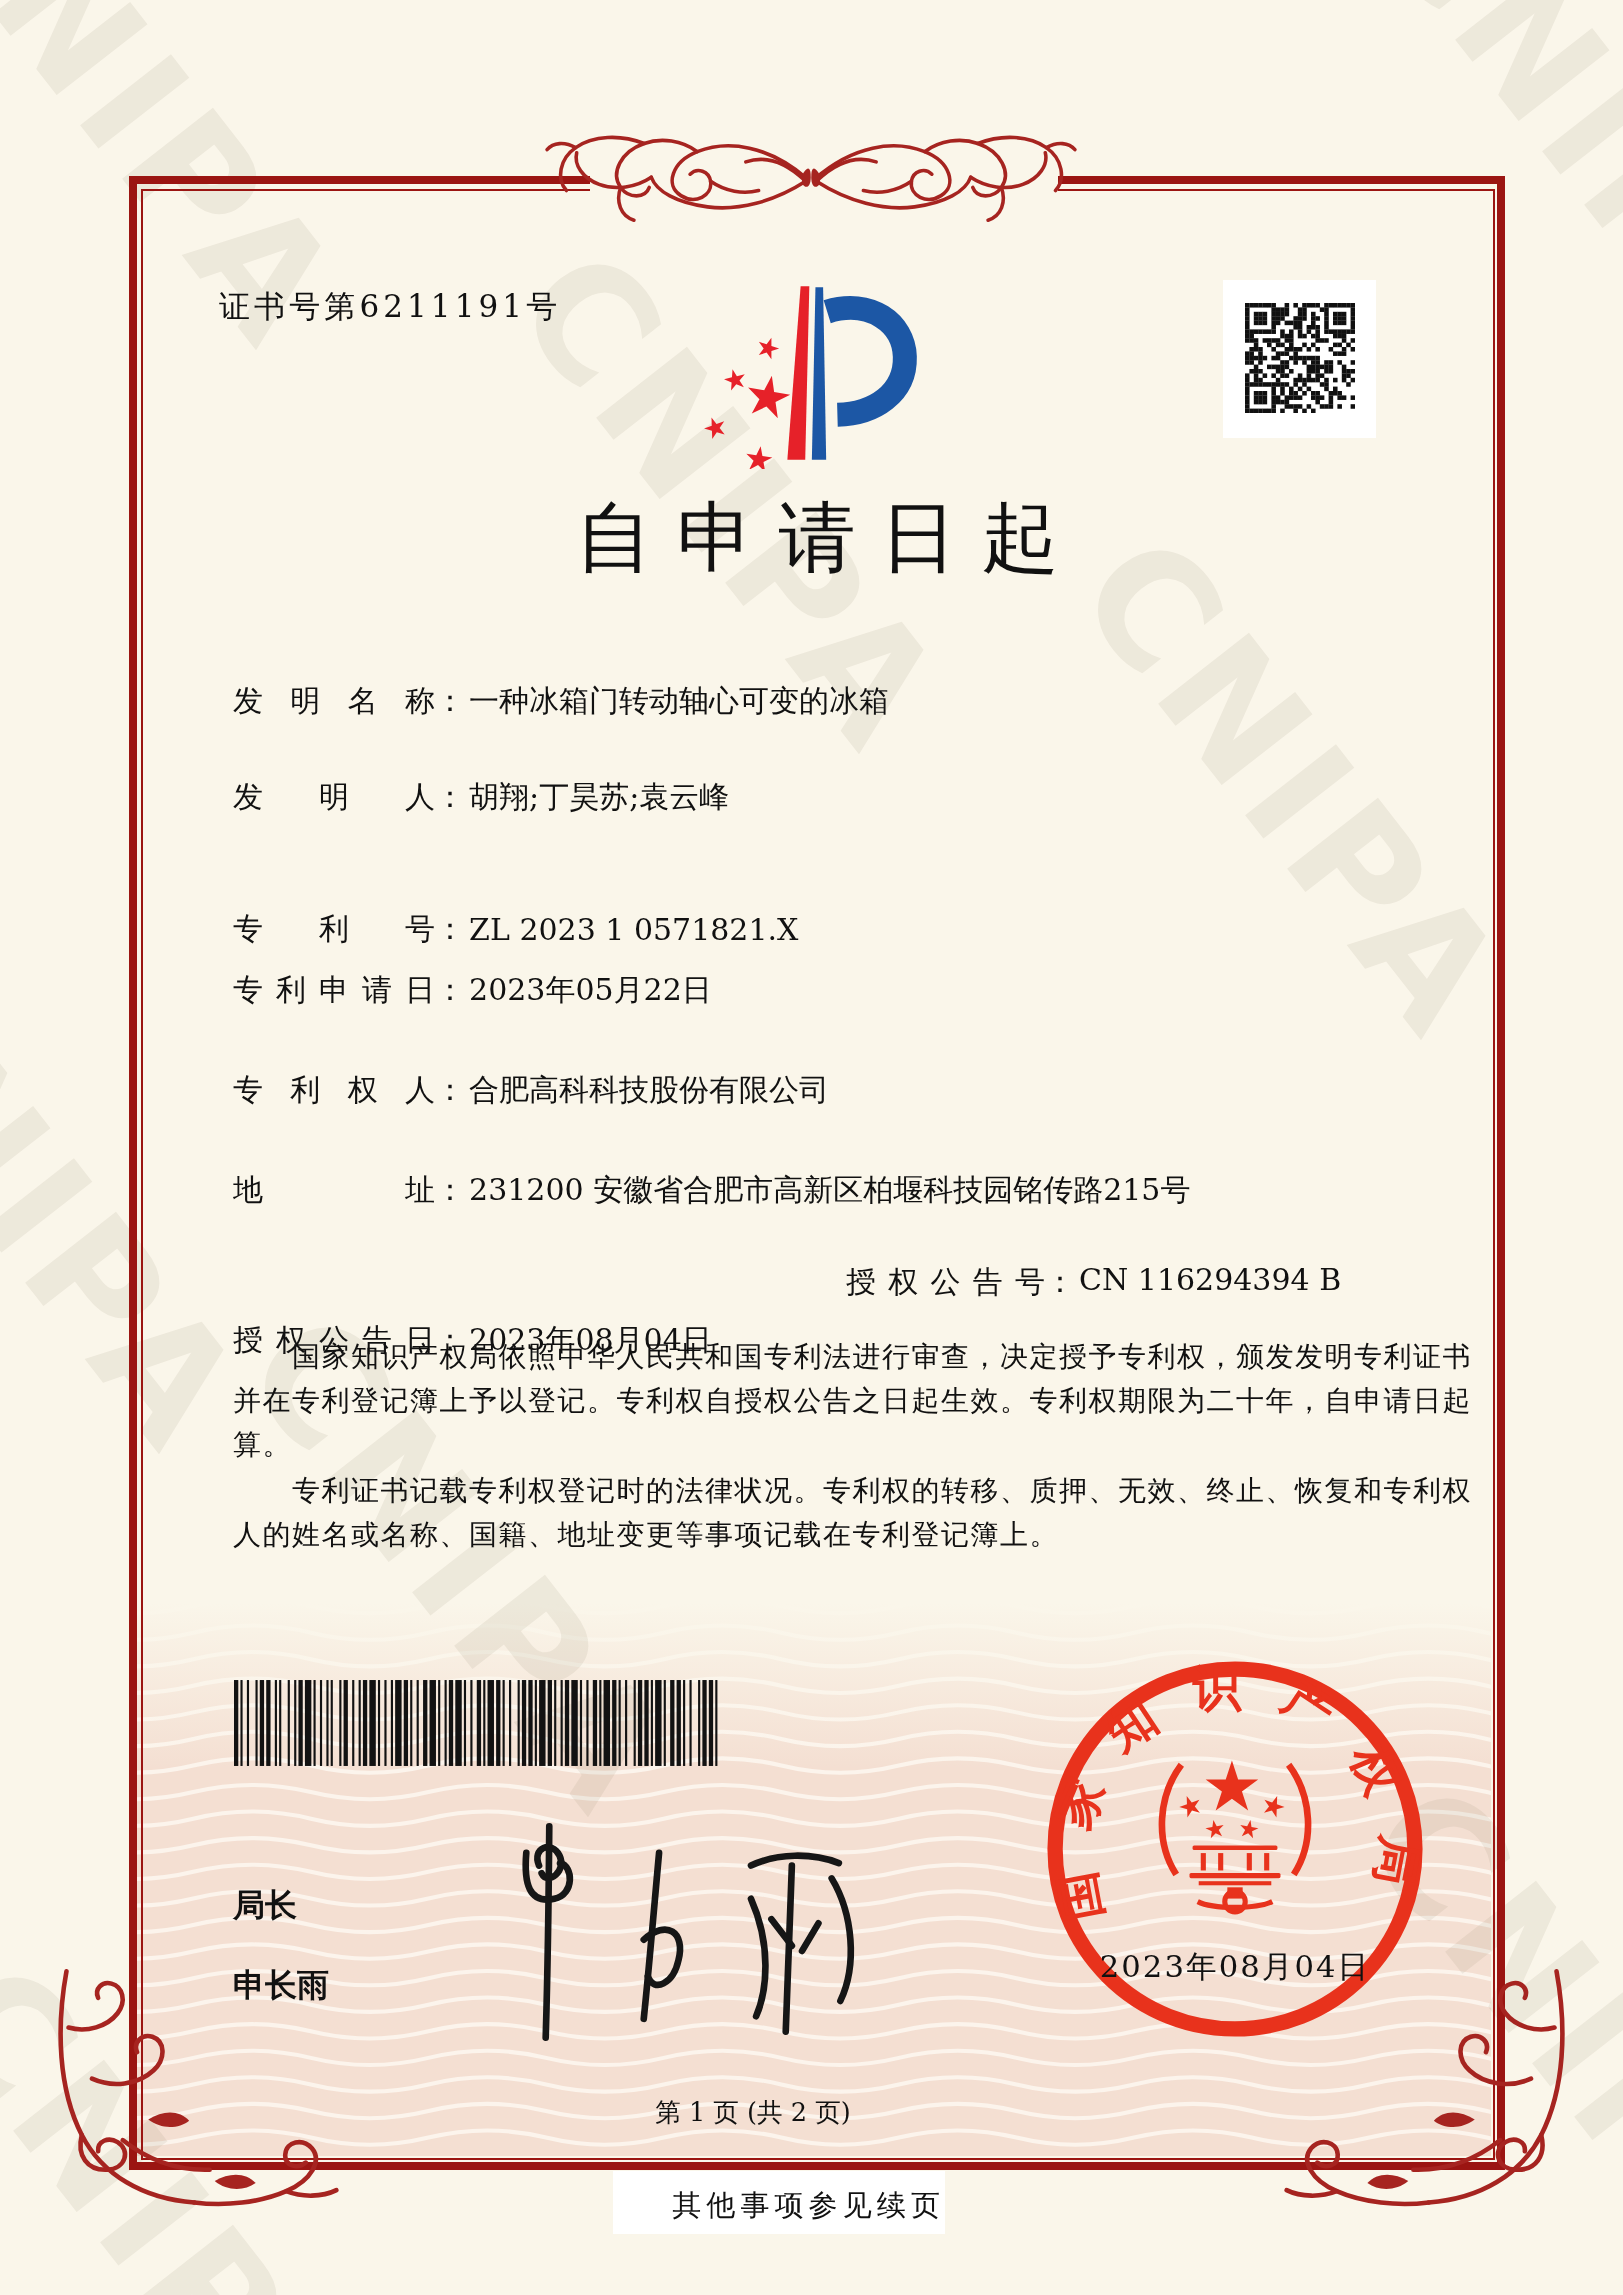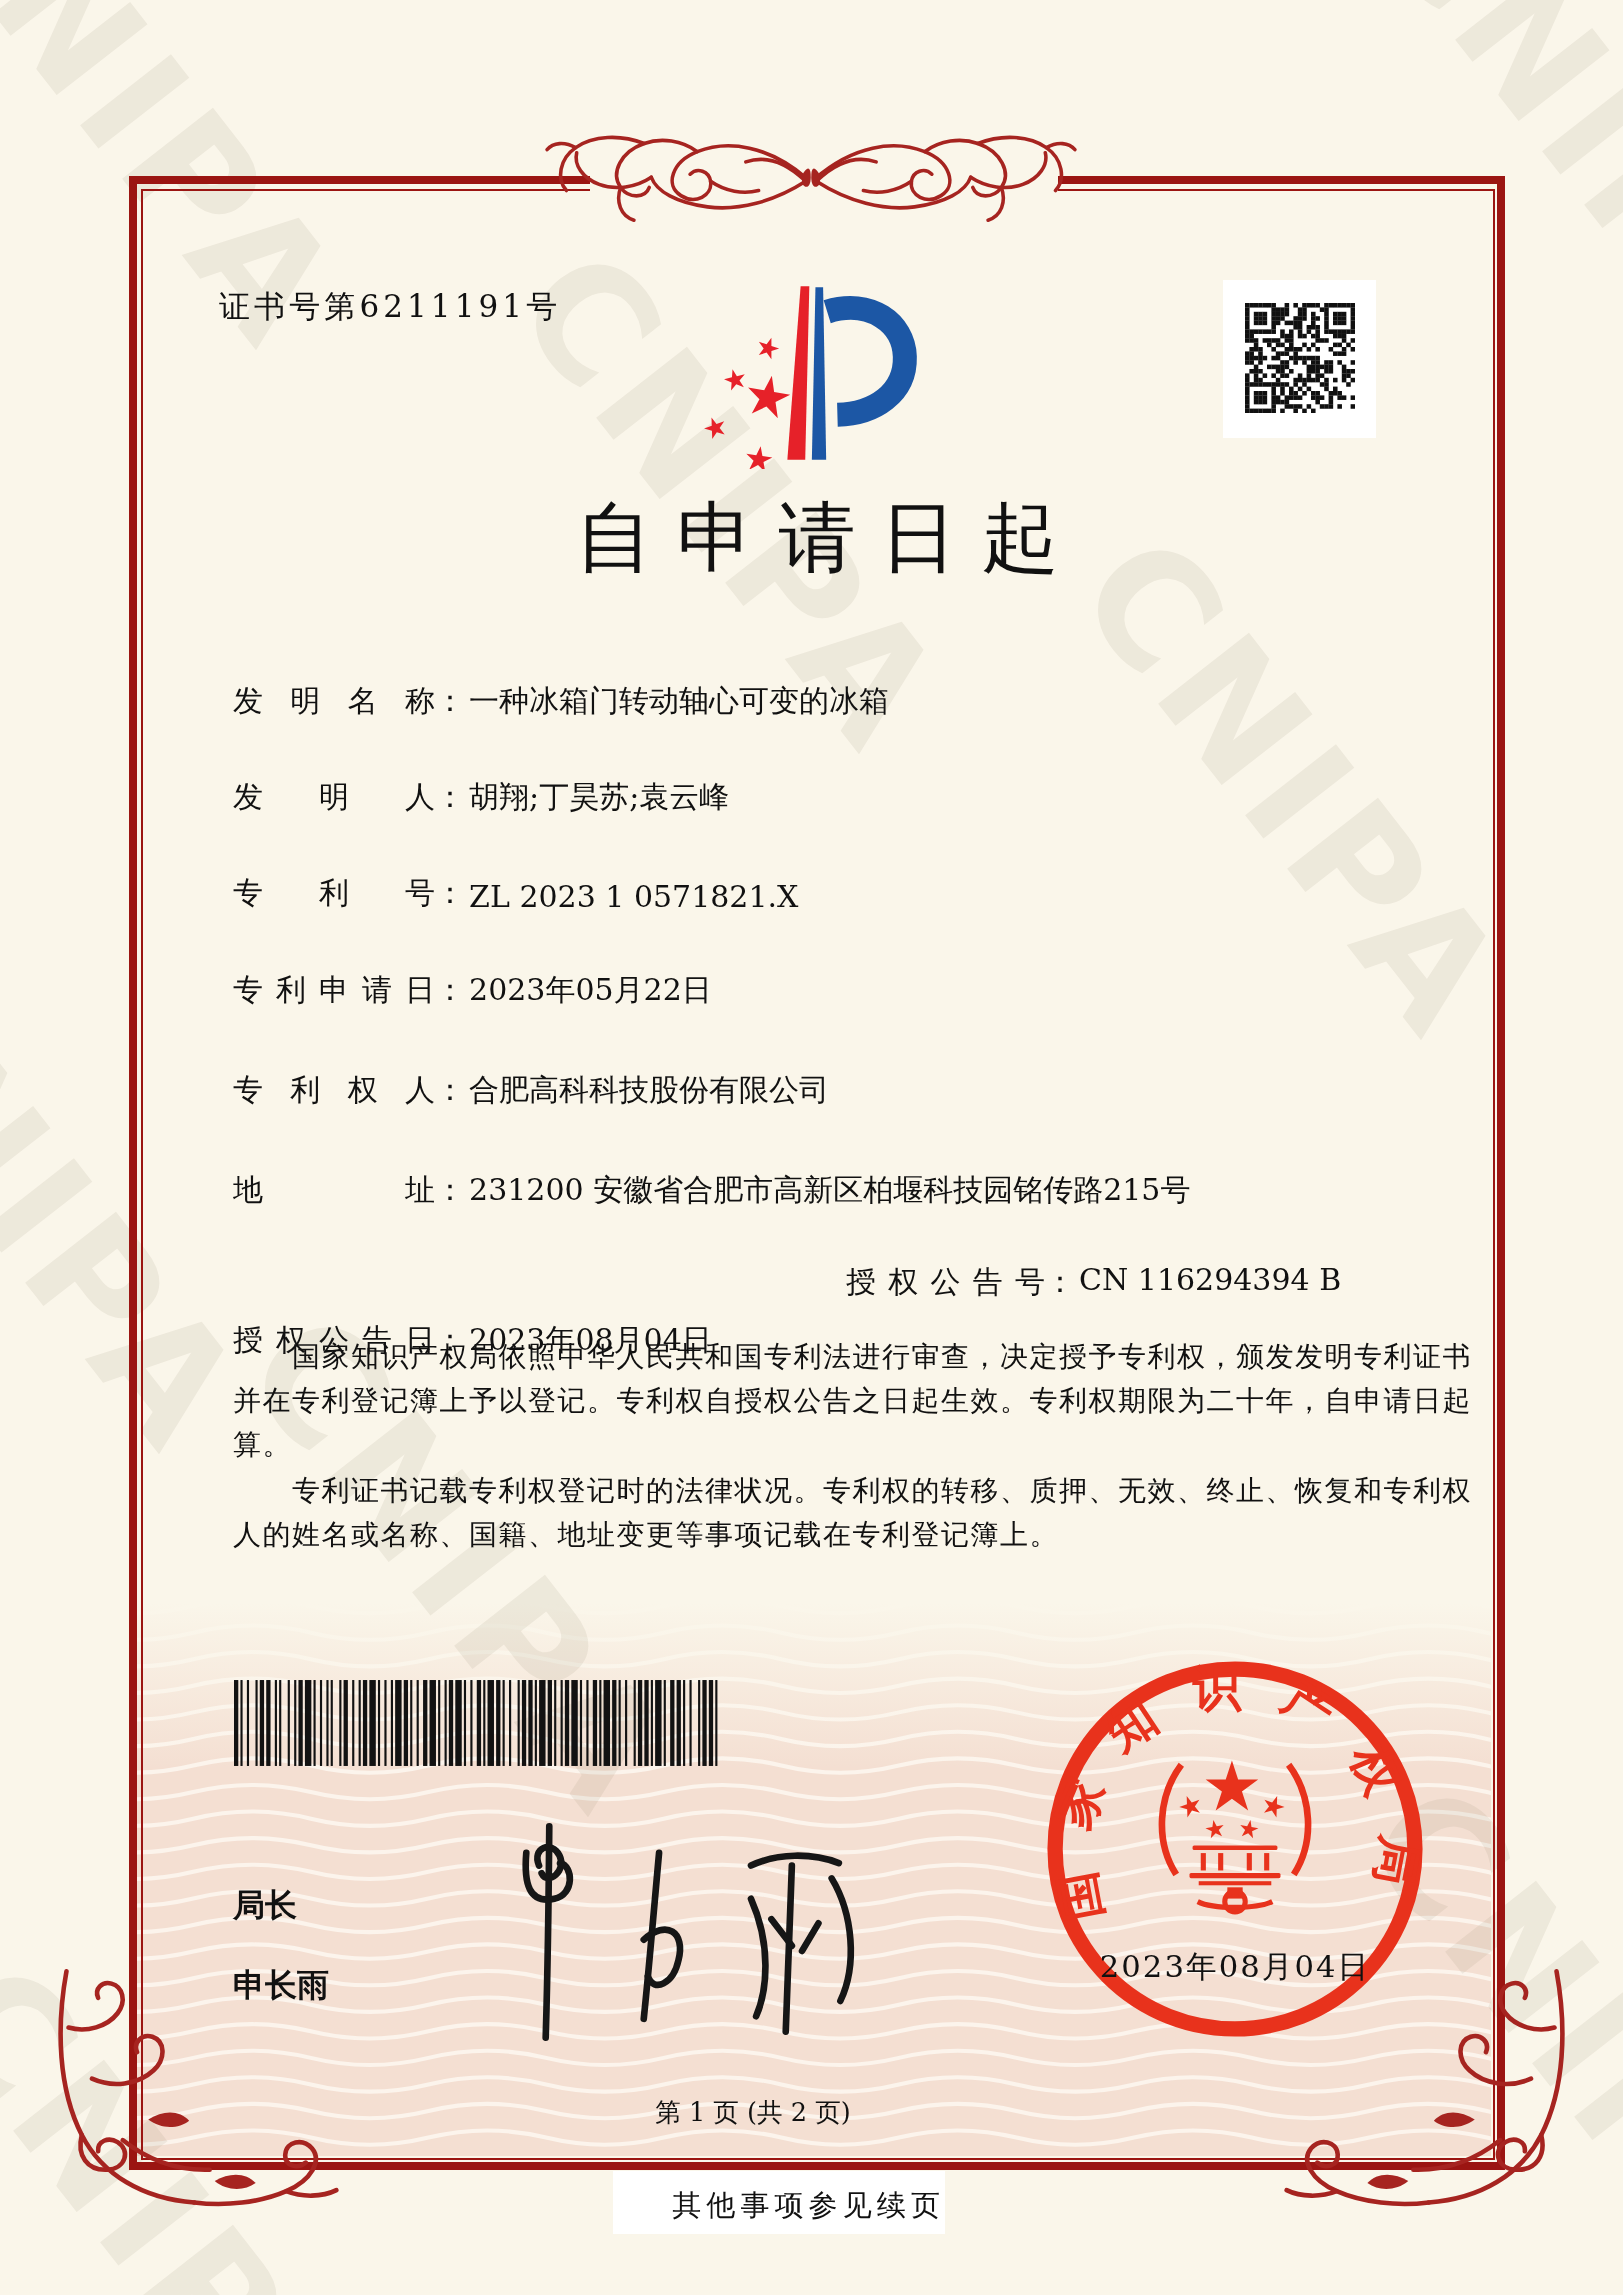--- a/index.html
+++ b/index.html
@@ -53,21 +53,21 @@
   .logo{position:absolute;left:690px;top:280px;width:256px;height:189px;z-index:7;}
   .qr-box{position:absolute;left:1223px;top:280px;width:153px;height:158px;background:#ffffff;z-index:7;}
   .qr-box svg{position:absolute;left:21.5px;top:22.5px;}
   .doc-title{
     position:absolute;left:129px;top:487px;width:1376px;
     text-align:center;font-size:77px;letter-spacing:24.5px;text-indent:24.5px;
     font-weight:500;z-index:7;white-space:nowrap;
   }
 
   
-  .row{position:absolute;left:233px;font-size:30px;display:flex;align-items:flex-end;z-index:7;white-space:nowrap;}
+  .row{position:absolute;left:233px;font-size:30px;display:flex;align-items:center;z-index:7;white-space:nowrap;}
   .row .lbl{display:inline-block;width:202px;text-align:justify;text-align-last:justify;}
   .row .colon{display:inline-block;width:30px;}
   .row .val{margin-left:4.1px;}
   .row2{position:absolute;font-size:30px;display:flex;z-index:7;white-space:nowrap;margin-left:32px;}
   .row2 .lbl{display:inline-block;width:199px;text-align:justify;text-align-last:justify;}
   .row2 .colon{display:inline-block;width:30px;}
   .row2 .val{margin-left:4.1px;}
 
   
   .legal{position:absolute;left:233px;width:1242px;font-size:28px;letter-spacing:1.5px;z-index:7;}
@@ -567,21 +567,21 @@
   <div class="row" style="top:681px">
     <span class="lbl">发明名称</span>
       <span class="colon">：</span>
       <span class="val">一种冰箱门转动轴心可变的冰箱</span>
   </div>
   <div class="row" style="top:777px">
     <span class="lbl">发明人</span>
       <span class="colon">：</span>
       <span class="val">胡翔;丁昊苏;袁云峰</span>
   </div>
-  <div class="row" style="top:873px">
+  <div class="row" style="top:909px">
     <span class="lbl">专利号</span>
       <span class="colon">：</span>
       <span class="val">ZL 2023 1 0571821.X</span>
   </div>
   <div class="row" style="top:970px">
     <span class="lbl">专利申请日</span>
       <span class="colon">：</span>
       <span class="val">2023年05月22日</span>
   </div>
   <div class="row" style="top:1070px">

